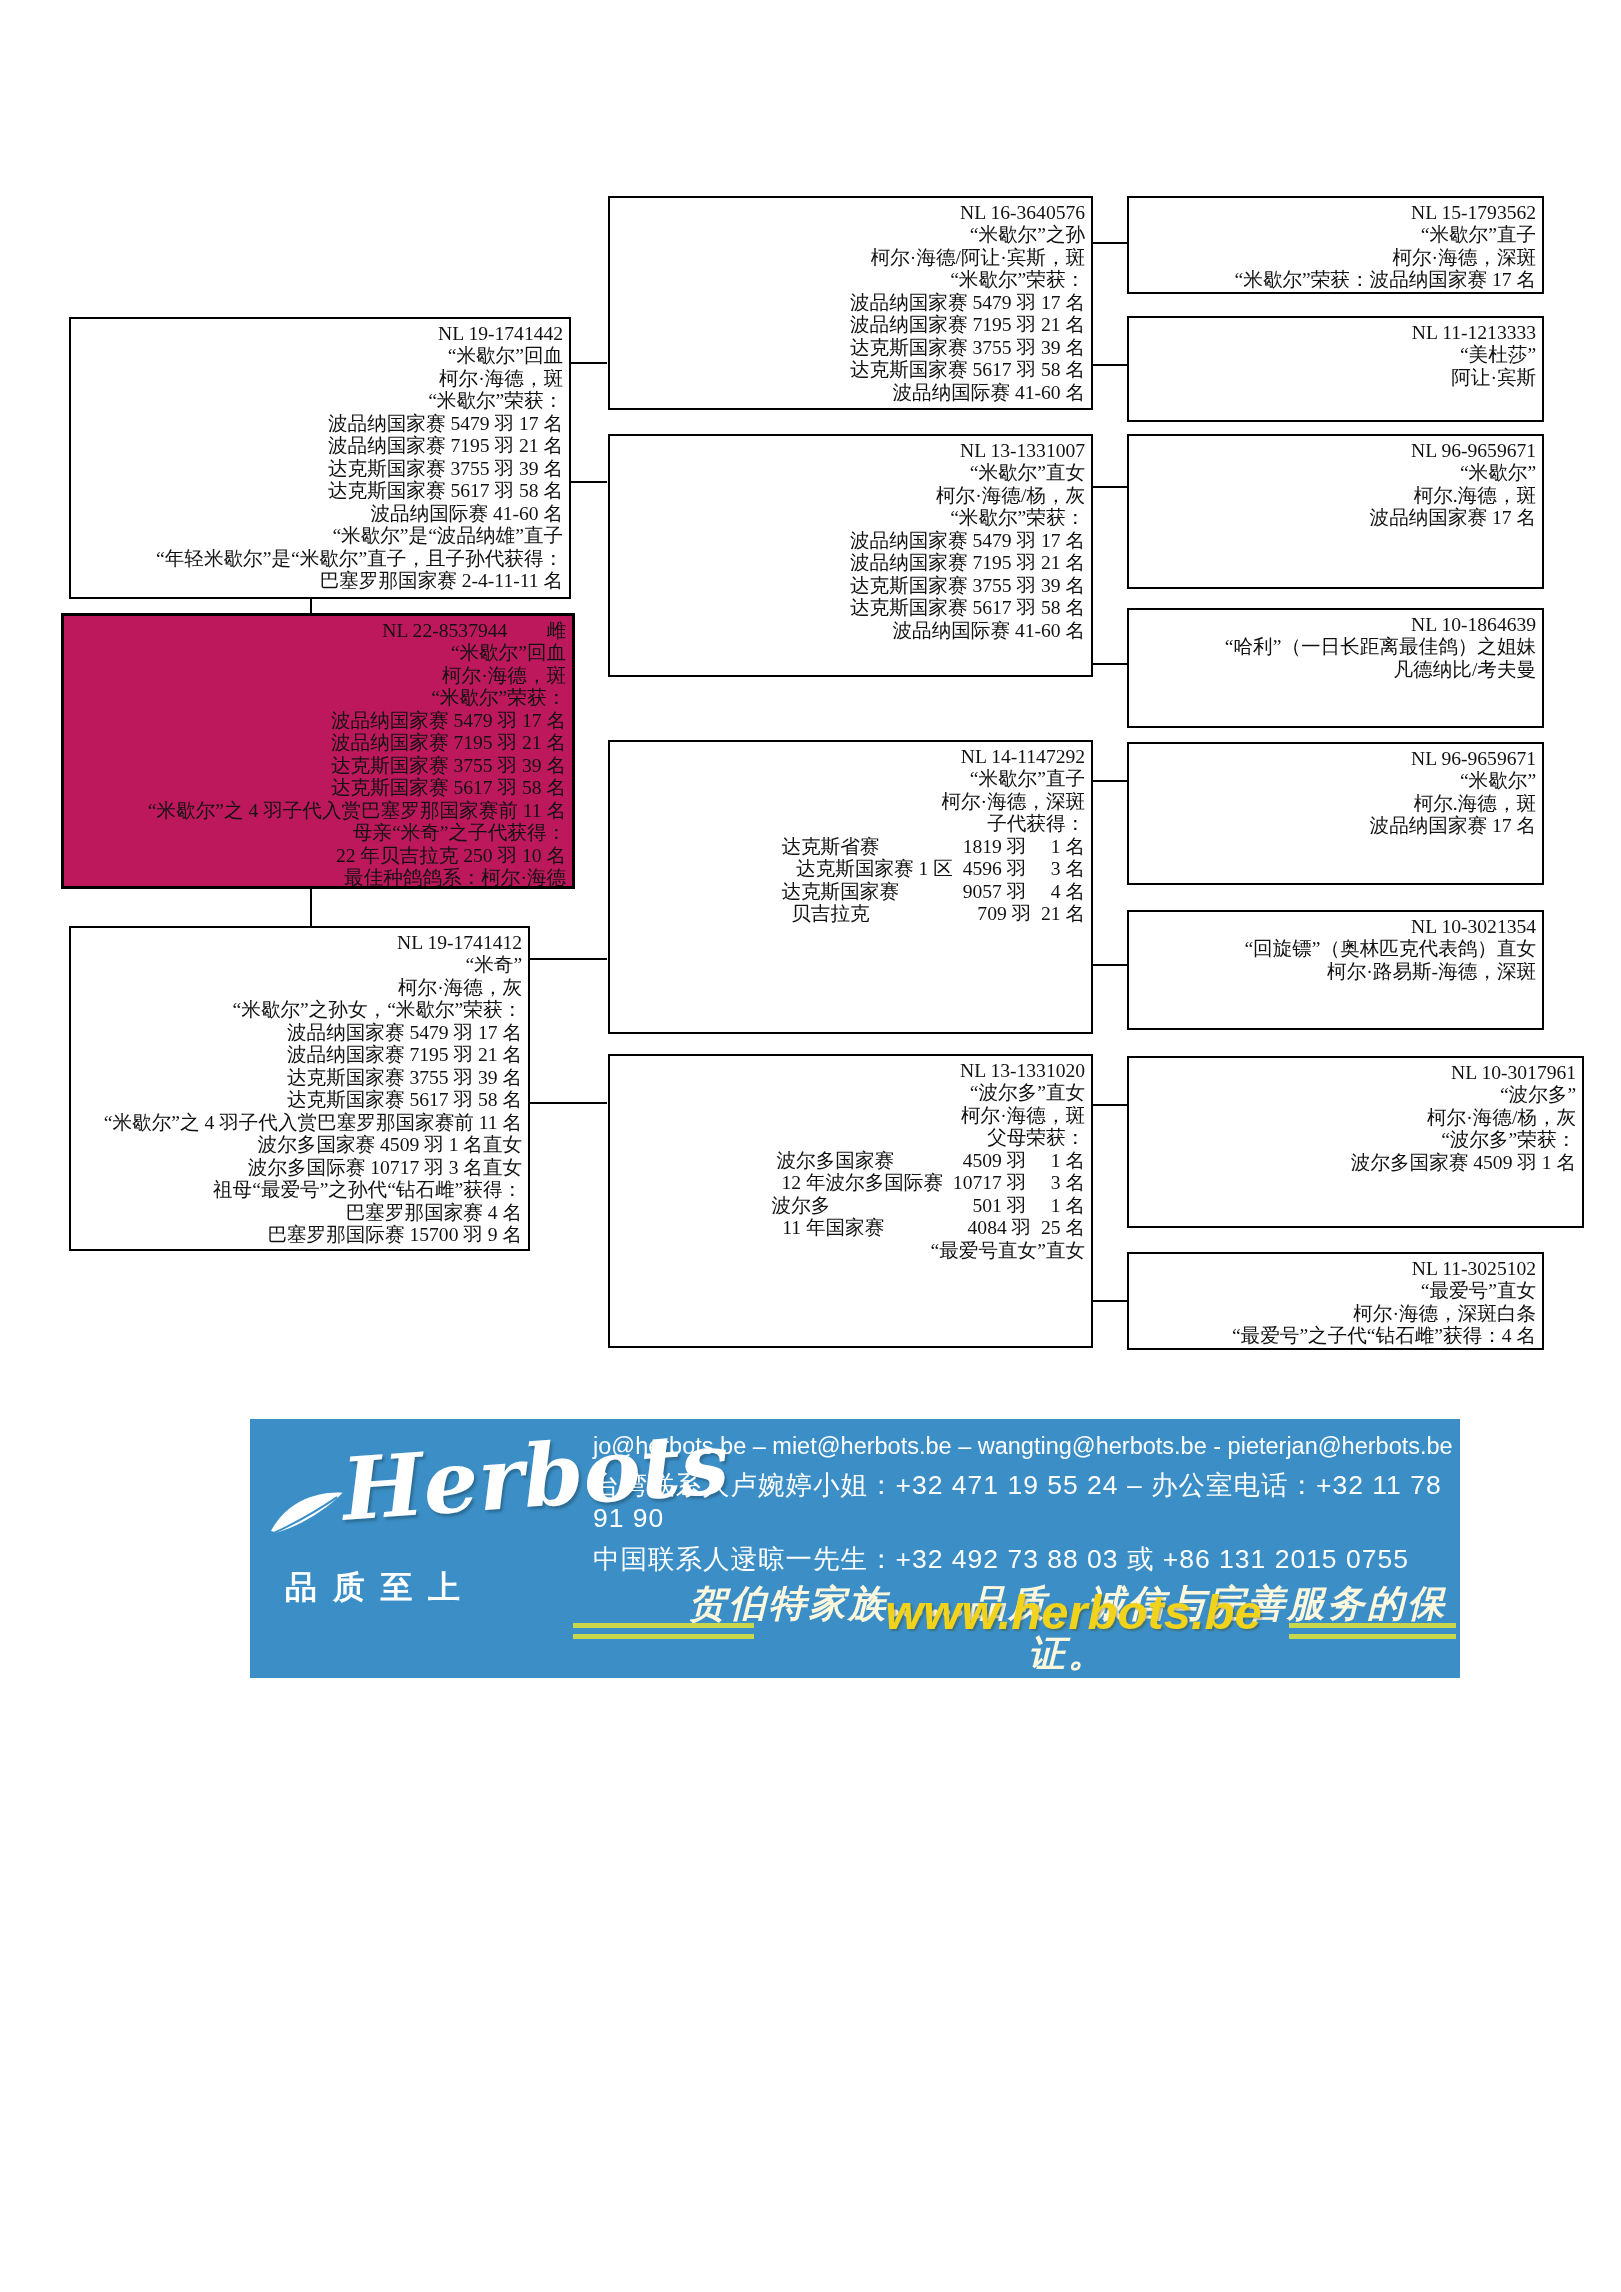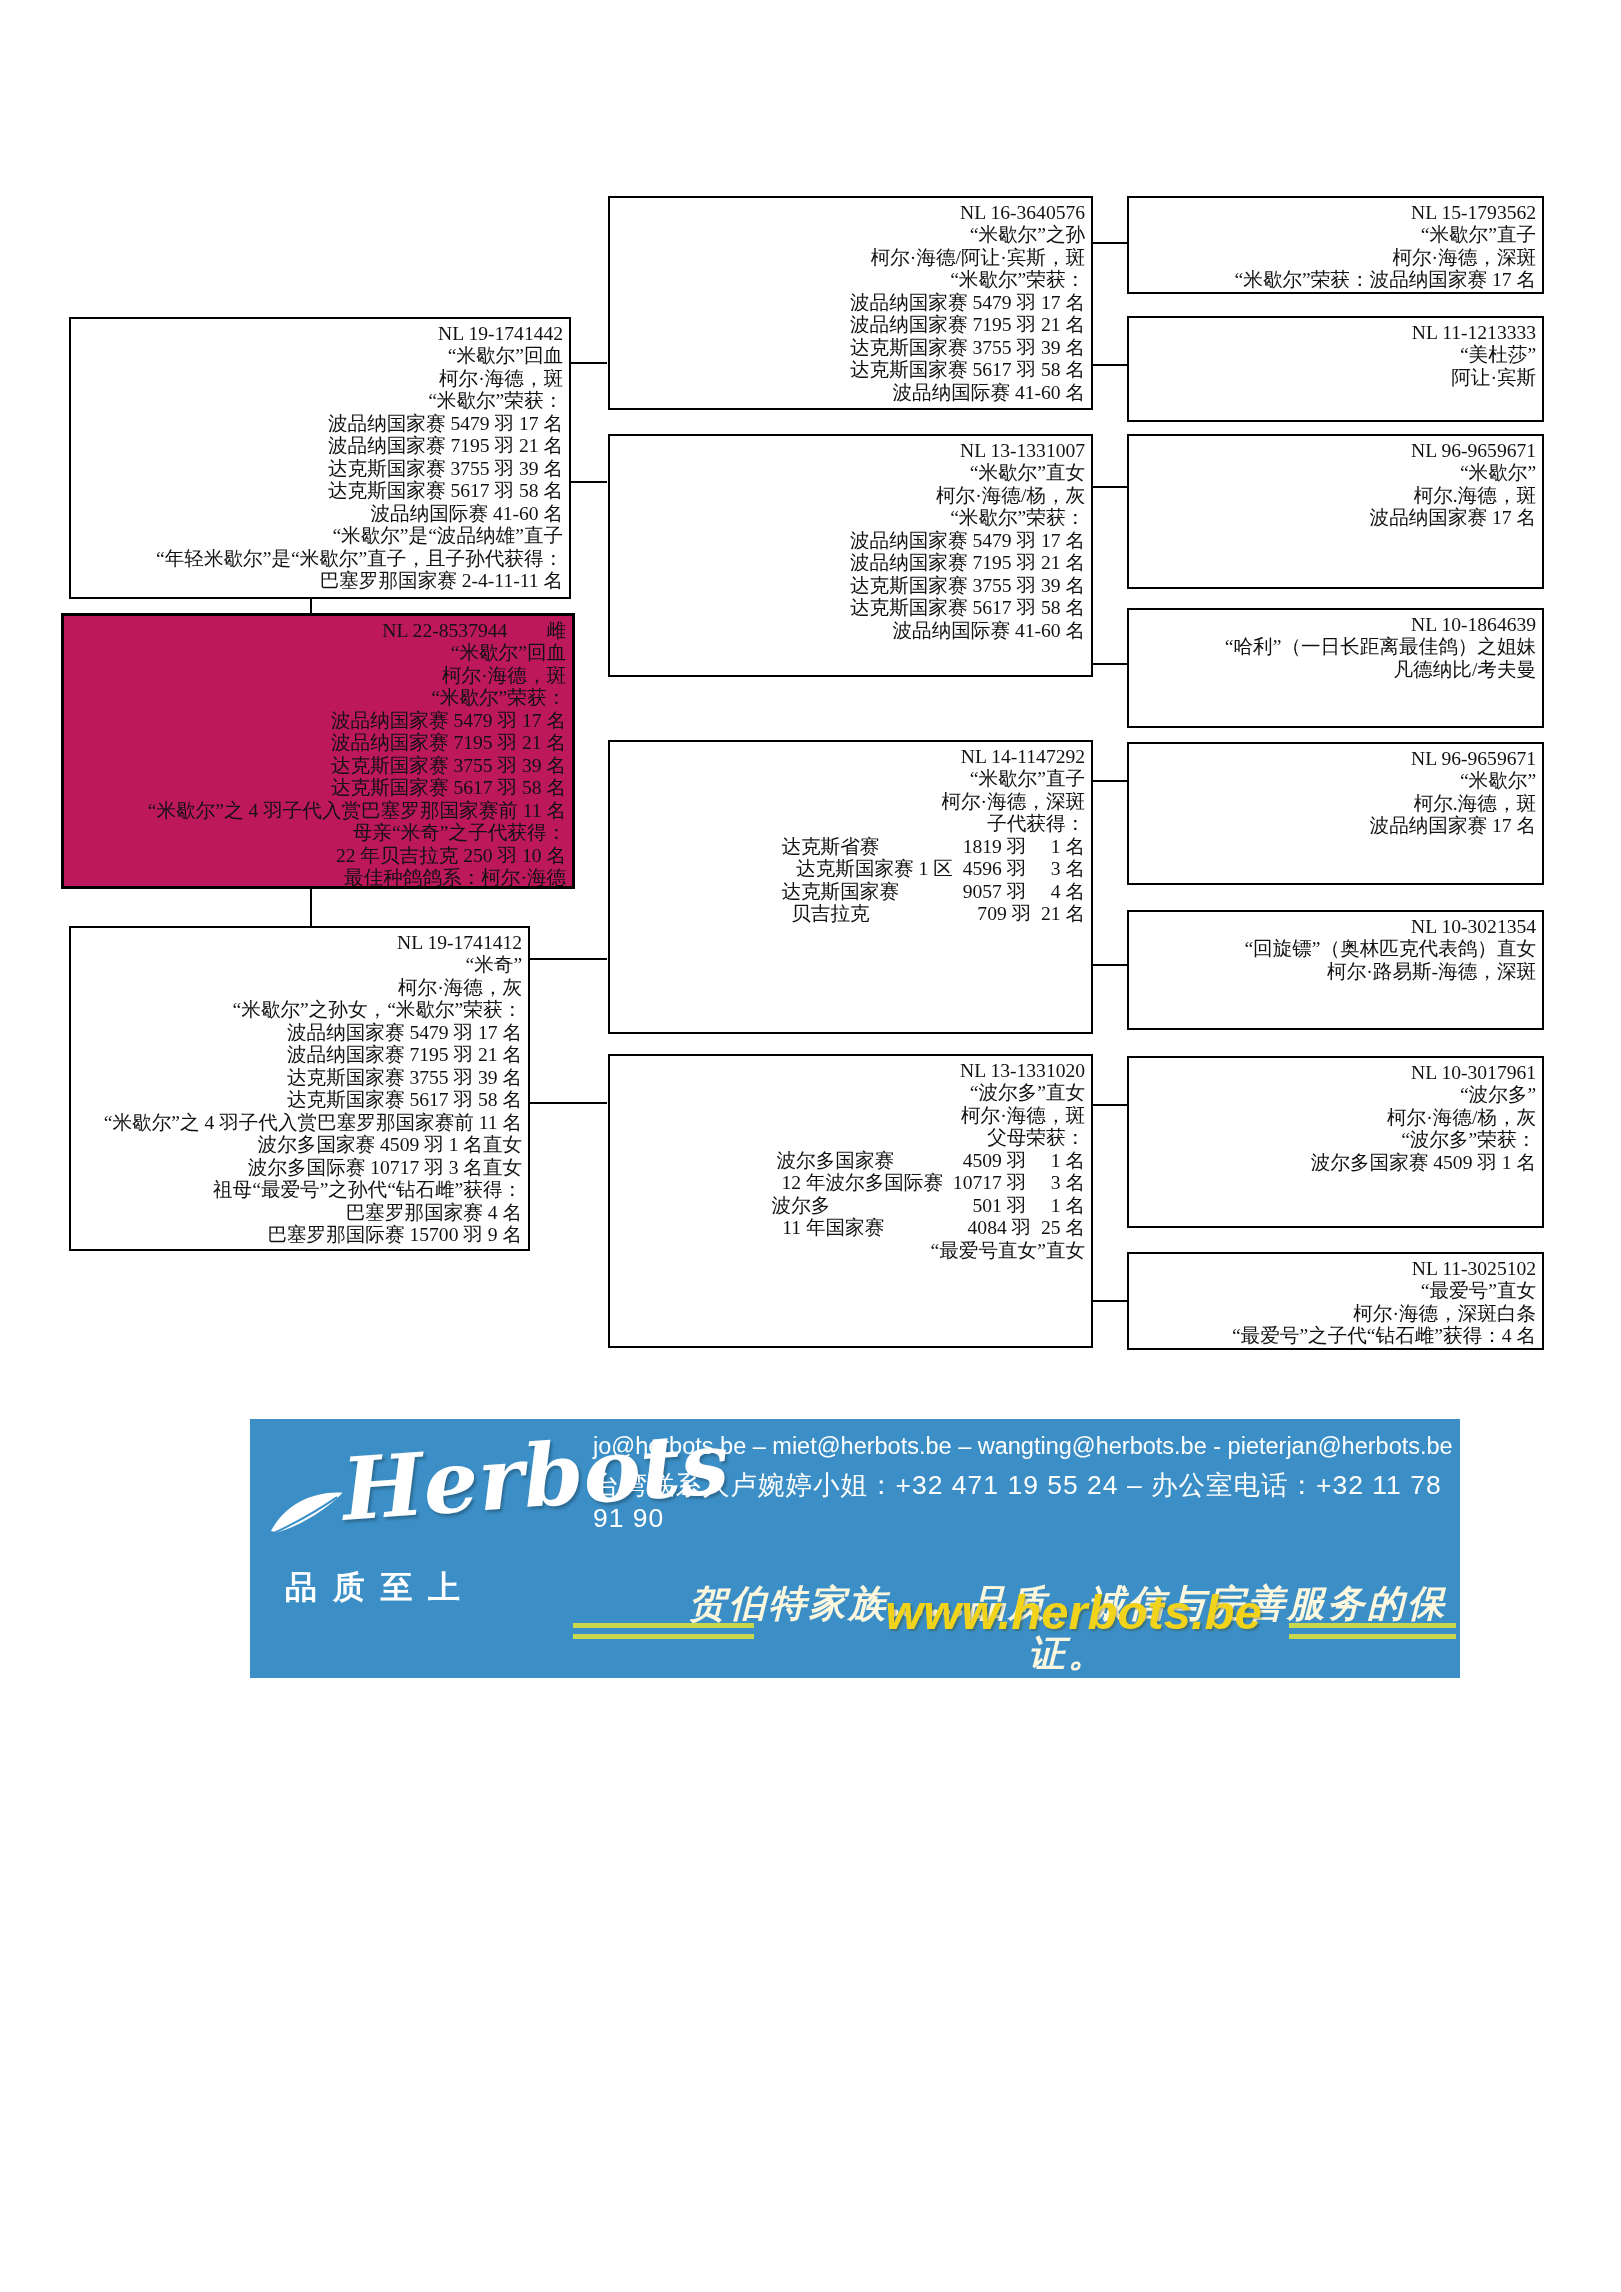--- a/index.html
+++ b/index.html
@@ -47,21 +47,21 @@
   <div class="pbox" style="left:608px;top:434px;width:485px;height:243px"><div class="tline">NL 13-1331007</div><div class="tline">“米歇尔”直女</div><div class="tline">柯尔·海德/杨，灰</div><div class="tline">“米歇尔”荣获：</div><div class="tline">波品纳国家赛 5479 羽 17 名</div><div class="tline">波品纳国家赛 7195 羽 21 名</div><div class="tline">达克斯国家赛 3755 羽 39 名</div><div class="tline">达克斯国家赛 5617 羽 58 名</div><div class="tline">波品纳国际赛 41-60 名</div></div>
   <div class="pbox" style="left:608px;top:740px;width:485px;height:294px"><div class="tline">NL 14-1147292</div><div class="tline">“米歇尔”直子</div><div class="tline">柯尔·海德，深斑</div><div class="tline">子代获得：</div><div class="tline">达克斯省赛　　　　 1819 羽　 1 名</div><div class="tline">达克斯国家赛 1 区  4596 羽　 3 名</div><div class="tline">达克斯国家赛　　　 9057 羽　 4 名</div><div class="tline">贝吉拉克　　　　　  709 羽  21 名</div></div>
   <div class="pbox" style="left:608px;top:1054px;width:485px;height:294px"><div class="tline">NL 13-1331020</div><div class="tline">“波尔多”直女</div><div class="tline">柯尔·海德，斑</div><div class="tline">父母荣获：</div><div class="tline">波尔多国家赛　　　  4509 羽　 1 名</div><div class="tline">12 年波尔多国际赛  10717 羽　 3 名</div><div class="tline">波尔多　　　　　　　 501 羽　 1 名</div><div class="tline">11 年国家赛　　　　 4084 羽  25 名</div><div class="tline">“最爱号直女”直女</div></div>
 
   <div class="pbox" style="left:1127px;top:196px;width:417px;height:98px"><div class="tline">NL 15-1793562</div><div class="tline">“米歇尔”直子</div><div class="tline">柯尔·海德，深斑</div><div class="tline">“米歇尔”荣获：波品纳国家赛 17 名</div></div>
   <div class="pbox" style="left:1127px;top:316px;width:417px;height:106px"><div class="tline">NL 11-1213333</div><div class="tline">“美杜莎”</div><div class="tline">阿让·宾斯</div></div>
   <div class="pbox" style="left:1127px;top:434px;width:417px;height:155px"><div class="tline">NL 96-9659671</div><div class="tline">“米歇尔”</div><div class="tline">柯尔.海德，斑</div><div class="tline">波品纳国家赛 17 名</div></div>
   <div class="pbox" style="left:1127px;top:608px;width:417px;height:120px"><div class="tline">NL 10-1864639</div><div class="tline">“哈利”（一日长距离最佳鸽）之姐妹</div><div class="tline">凡德纳比/考夫曼</div></div>
   <div class="pbox" style="left:1127px;top:742px;width:417px;height:143px"><div class="tline">NL 96-9659671</div><div class="tline">“米歇尔”</div><div class="tline">柯尔.海德，斑</div><div class="tline">波品纳国家赛 17 名</div></div>
   <div class="pbox" style="left:1127px;top:910px;width:417px;height:120px"><div class="tline">NL 10-3021354</div><div class="tline">“回旋镖”（奥林匹克代表鸽）直女</div><div class="tline">柯尔·路易斯-海德，深斑</div></div>
-  <div class="pbox" style="left:1127px;top:1056px;width:417px;height:172px"><div class="tline">NL 10-3017961</div><div class="tline">“波尔多”</div><div class="tline">柯尔·海德/杨，灰</div><div class="tline">“波尔多”荣获：</div><div class="tline">波尔多国家赛 4509 羽 1 名</div></div>
+  <div class="pbox" style="left:1127px;top:1056px;width:457px;height:172px"><div class="tline">NL 10-3017961</div><div class="tline">“波尔多”</div><div class="tline">柯尔·海德/杨，灰</div><div class="tline">“波尔多”荣获：</div><div class="tline">波尔多国家赛 4509 羽 1 名</div></div>
   <div class="pbox" style="left:1127px;top:1252px;width:417px;height:98px"><div class="tline">NL 11-3025102</div><div class="tline">“最爱号”直女</div><div class="tline">柯尔·海德，深斑白条</div><div class="tline">“最爱号”之子代“钻石雌”获得：4 名</div></div>
 
   <div class="vline" style="left:310px;top:599px;height:15.7px"></div>
   <div class="vline" style="left:310px;top:889px;height:39px"></div>
   <div class="hline" style="left:570px;top:362px;width:37px"></div>
   <div class="hline" style="left:570px;top:481px;width:37px"></div>
   <div class="hline" style="left:529px;top:958px;width:78px"></div>
   <div class="hline" style="left:529px;top:1102px;width:78px"></div>
   <div class="hline" style="left:1093px;top:242px;width:34px"></div>
   <div class="hline" style="left:1093px;top:364px;width:34px"></div>
@@ -77,20 +77,21 @@
       <svg width="84" height="63" viewBox="0 0 86 64">
         <path d="M4 44 C 20 18, 50 6, 80 10 C 62 26, 36 40, 10 46 Z" fill="#ffffff"></path>
         <path d="M2 48 C 24 40, 50 28, 74 14" stroke="#3b8fc6" stroke-width="2" fill="none"></path>
       </svg>
       <span class="word">Herbots</span>
     </div>
     <div id="slogan">品质至上</div>
     <div id="contacts">
       <div class="emails">jo@herbots.be – miet@herbots.be – wangting@herbots.be - pieterjan@herbots.be</div>
       <div class="cline">台湾联系人卢婉婷小姐：+32 471 19 55 24 – 办公室电话：+32 11 78 91 90</div>
+      <div class="cline">中国联系人逯晾一先生：+32 492 73 88 03 或 +86 131 2015 0755</div>
     </div>
     <div id="tagline">贺伯特家族……品质、诚信与完善服务的保证。</div>
     <div class="dline" style="left:323px;width:181px">
         <i></i>
         <i></i>
       </div>
     <div id="website">www.herbots.be</div>
     <div class="dline" style="left:1039px;width:167px">
         <i></i>
         <i></i>

